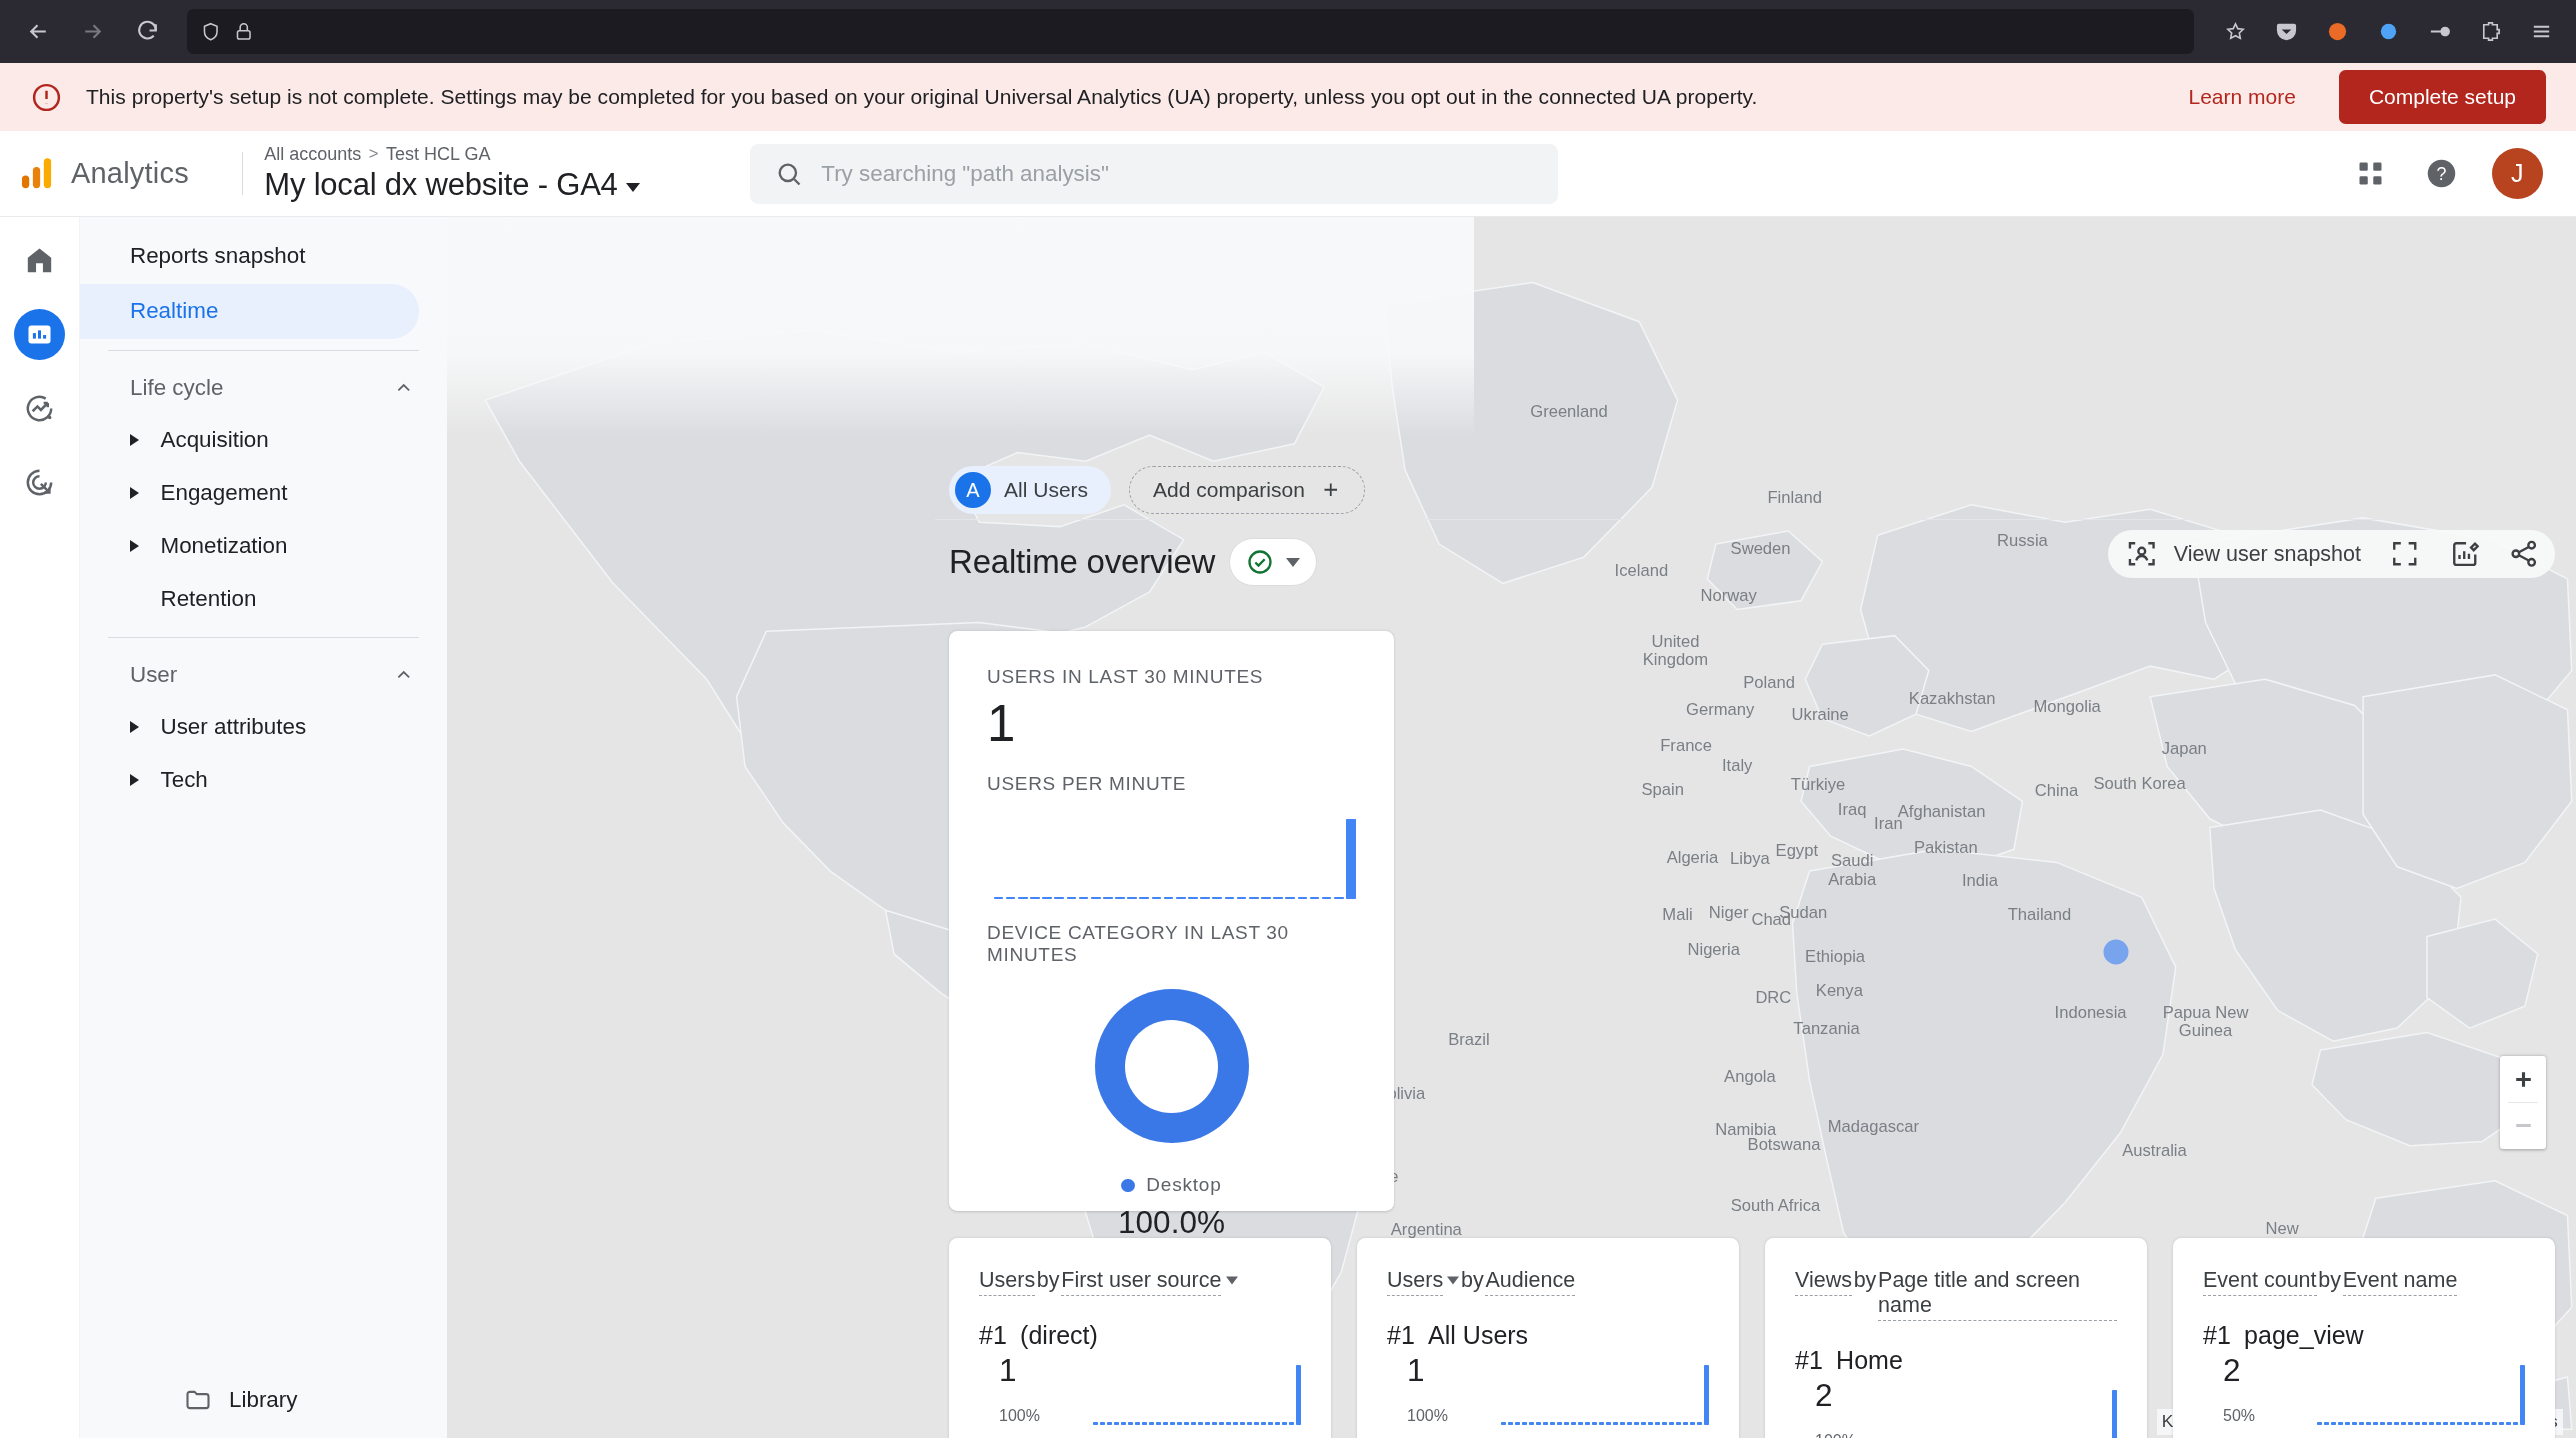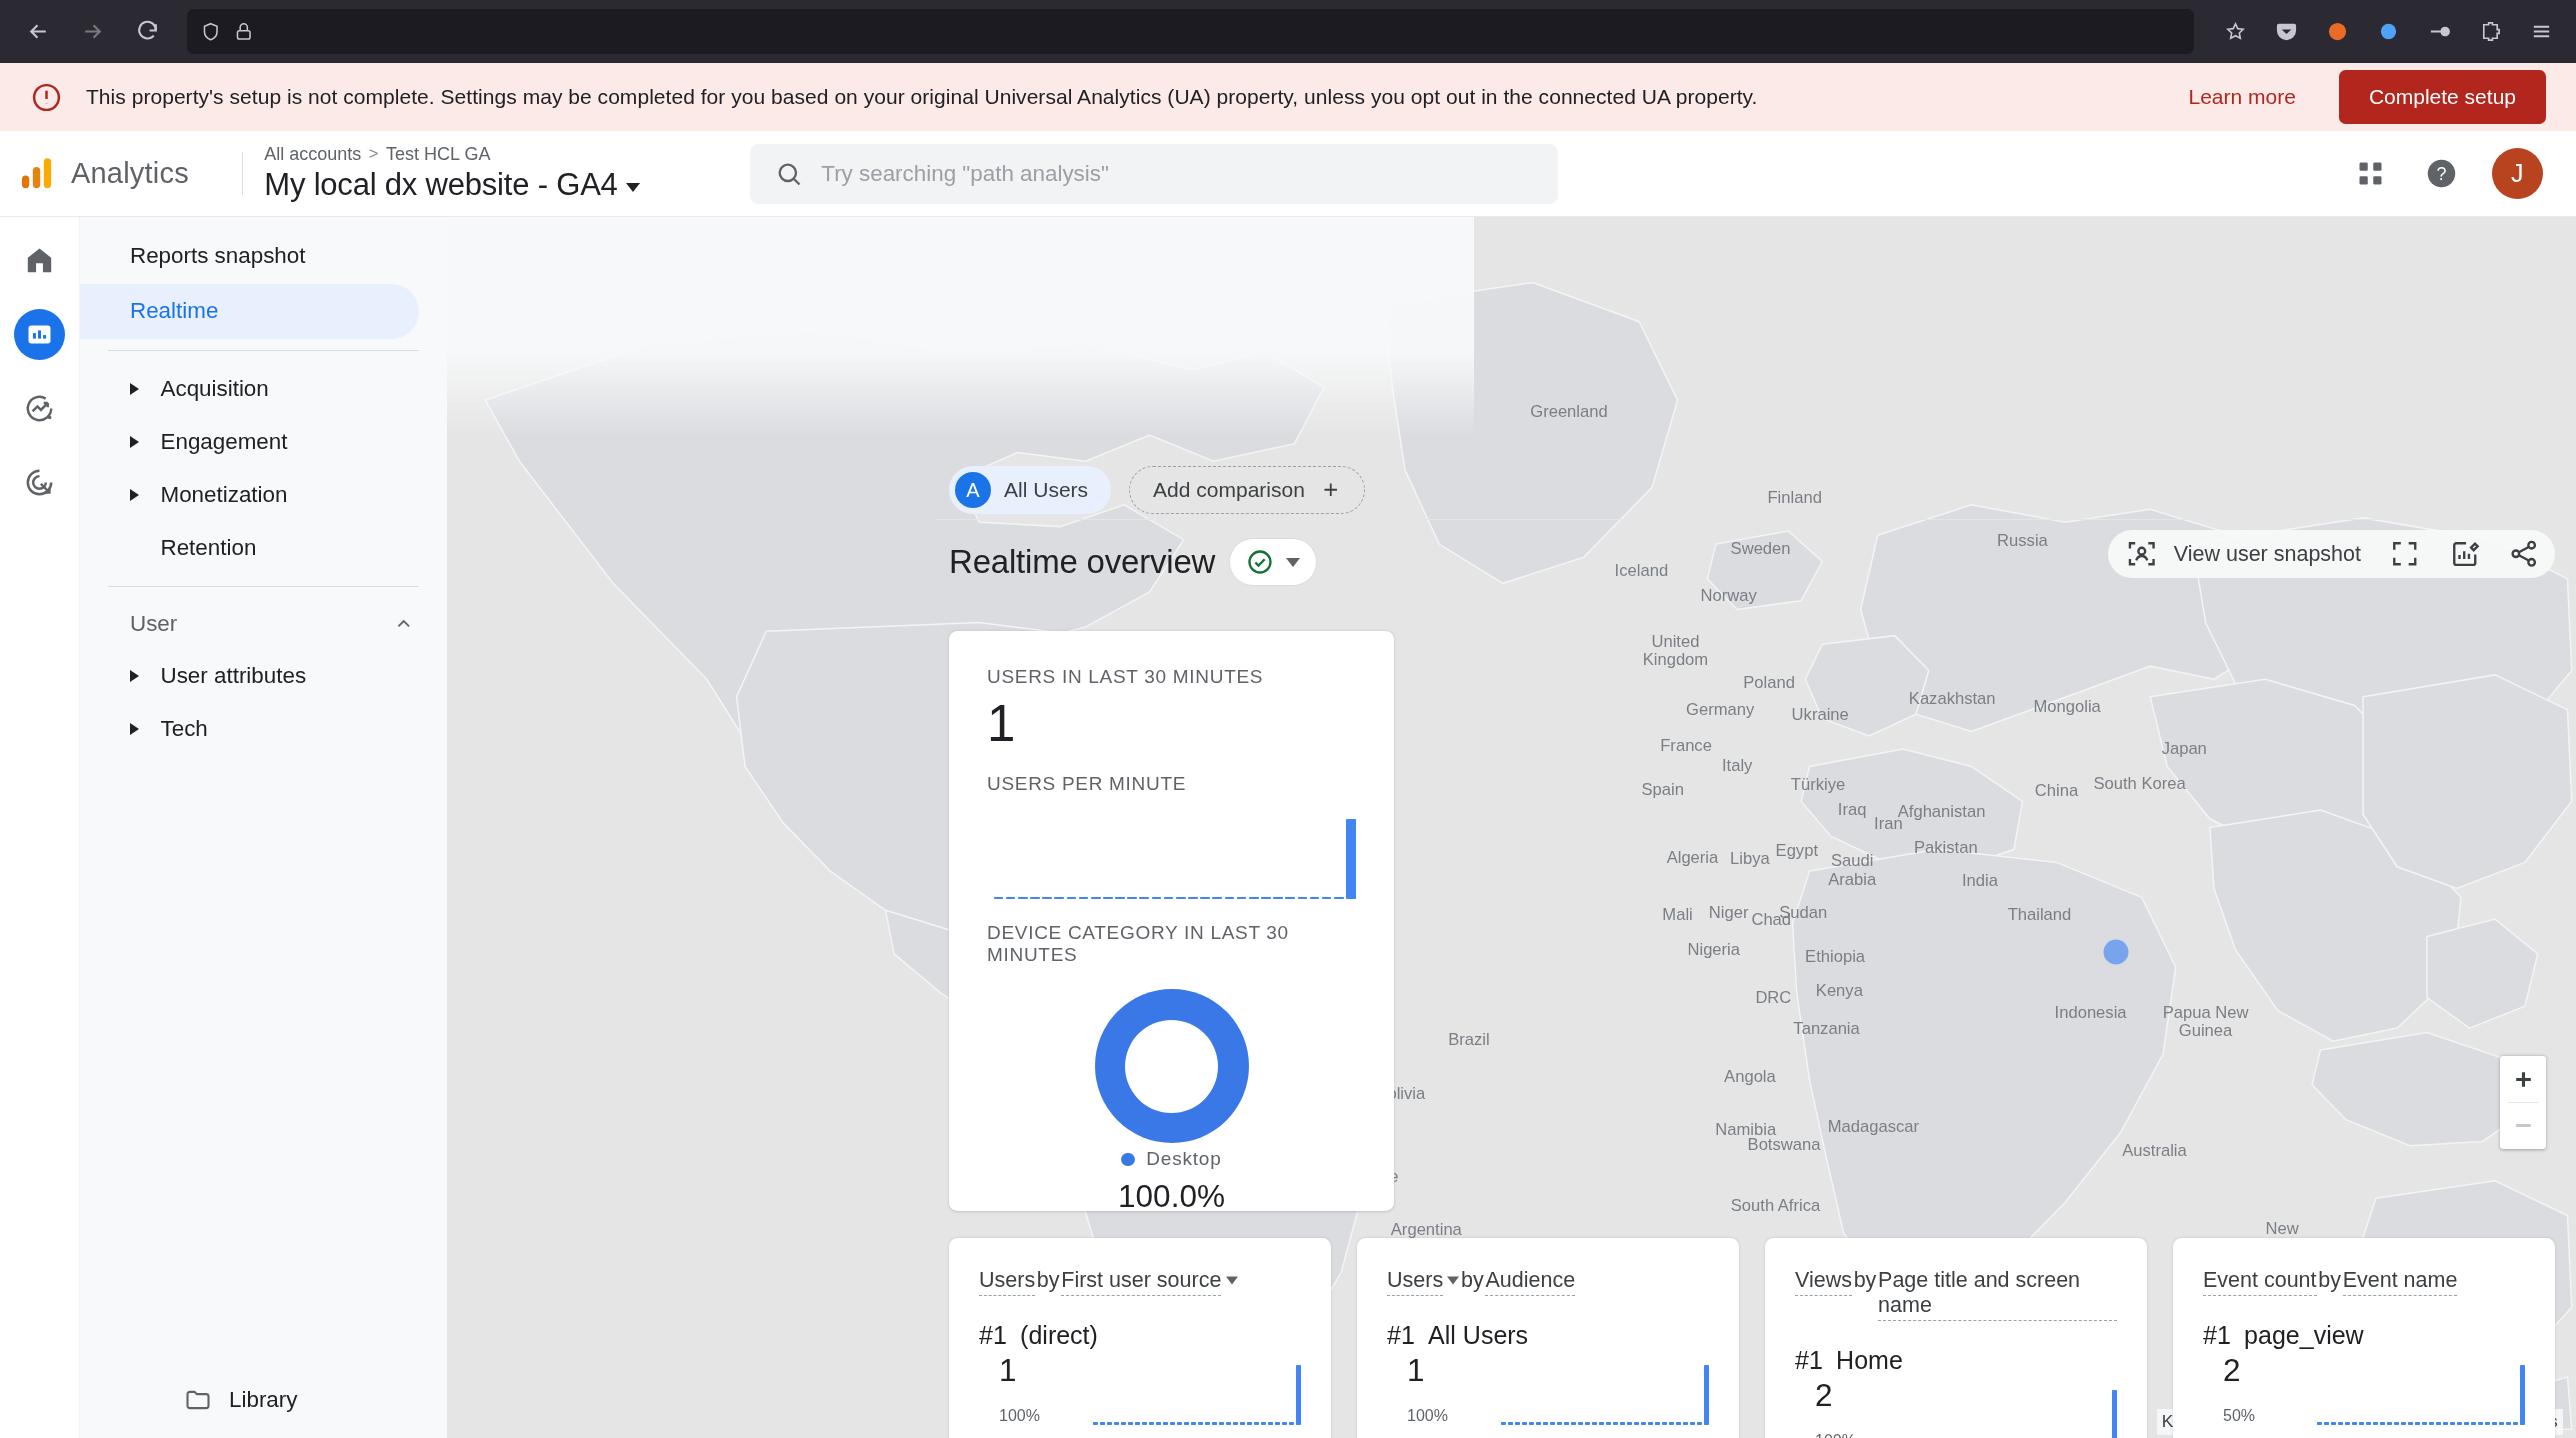--- a/index.html
+++ b/index.html
@@ -209,21 +209,21 @@
   .upm-wrap { height: 91px; position: relative; margin: 13.3px 0 23px 0; }
   .spark { position: absolute; left: 6.6px; right: 0; bottom: 0; height: 80px; display: flex; align-items: flex-end; gap: 2.5px; }
   .spark .b { flex: 1; background: #4285f4; min-height: 2.5px; border-radius: 0.8px; }
   .donut-wrap { margin-top: 23px; display: flex; flex-direction: column; align-items: center; }
   .donut {
     width: 154px; height: 154px; border-radius: 50%;
     background: conic-gradient(#3b78e7 0 100%);
     display: flex; align-items: center; justify-content: center;
   }
   .donut-hole { width: 93px; height: 93px; border-radius: 50%; background: #fff; }
-  .legend { margin-top: 5px; display: flex; align-items: center; gap: 11.6px; text-align: right; }
+  .legend { margin-top: 31px; display: flex; align-items: center; gap: 11.6px; text-align: right; }
   .legend .dot { width: 13.3px; height: 13.3px; border-radius: 50%; background: #3b78e7; }
   .legend .lbl { font-size: 19px; color: #5f6368; letter-spacing: 0.8px; }
   .legend-pct { font-size: 31.5px; color: #202124; margin-top: 8.3px; text-align: center; }
 
   
   .cards-row { position: absolute; left: 507px; right: 21.5px; top: 1021px; display: flex; gap: 26.5px; }
   .metric-card {
     flex: 1; background: #fff; border-radius: 8.3px; box-shadow: 0 0.8px 2.5px rgba(60,64,67,0.22);
     padding: 30px 30px 0 30px; height: 418px;
   }
@@ -420,20 +420,26 @@
           <path d="M13 13l6.2 6.2M19.2 15.6v3.6h-3.6" fill="none"></path>
         </svg>
     </div>
   </div>
 
   <div class="sidenav">
     <div class="nav-link">Reports snapshot</div>
     <div class="nav-link selected">Realtime</div>
     <div class="nav-sep"></div>
 
+    <div class="nav-group-head">
+      <span>Life cycle</span>
+      <svg class="chev" viewBox="0 0 24 24" fill="none" stroke="currentColor" stroke-width="2">
+          <path d="M6 15l6-6 6 6"></path>
+        </svg>
+    </div>
     <div class="nav-child">
       <span class="tri"></span>
       <span>Acquisition</span>
     </div>
     <div class="nav-child">
       <span class="tri"></span>
       <span>Engagement</span>
     </div>
     <div class="nav-child">
       <span class="tri"></span>

